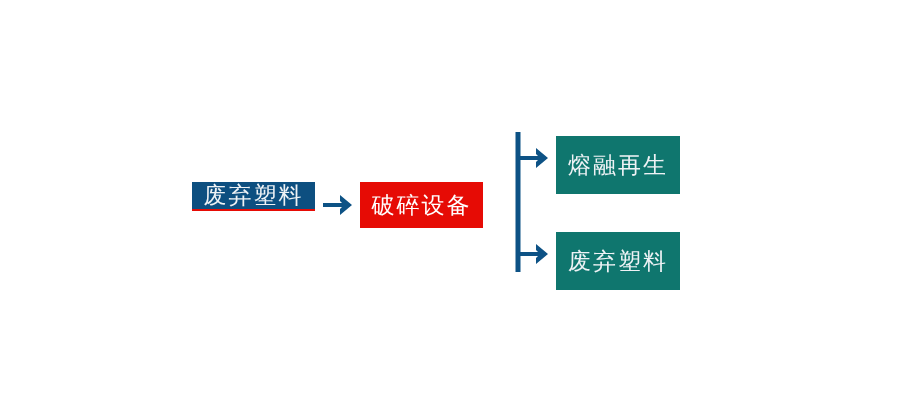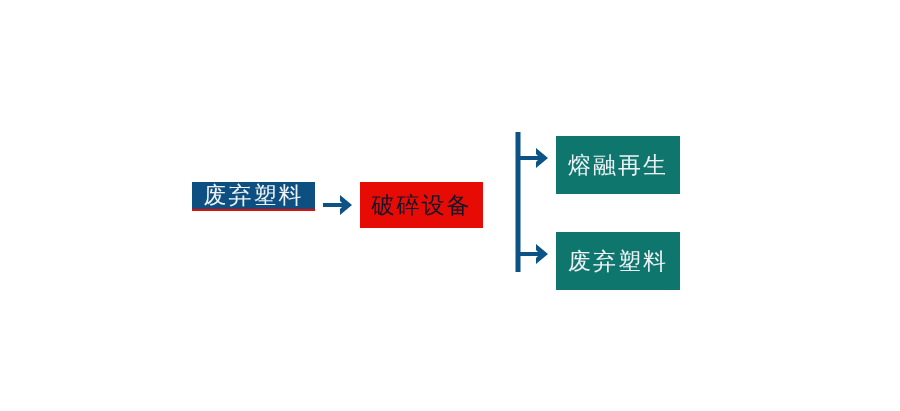--- a/index.html
+++ b/index.html
@@ -50,21 +50,21 @@
     align-items: center;
   }
 
   
   .node-process {
     left: 360px;
     top: 182px;
     width: 123px;
     height: 46px;
     background: #e60b05;
-    color: #0f172a;
+    color: #ffffff;
     font-size: 23px;
   }
 
   
   .node-outcome {
     left: 556px;
     width: 124px;
     height: 58px;
     background: #0f766e;
     color: #eef2f5;

